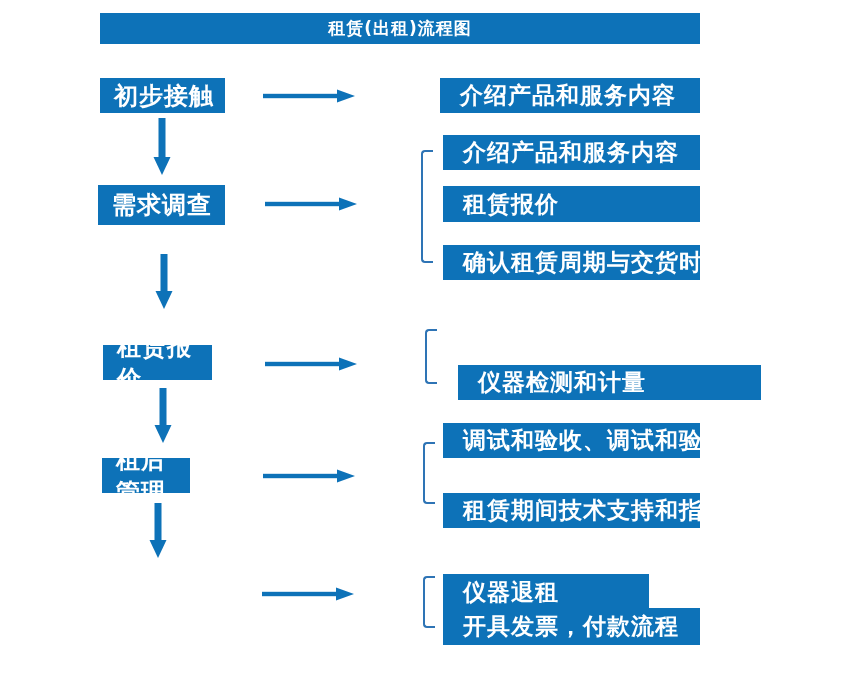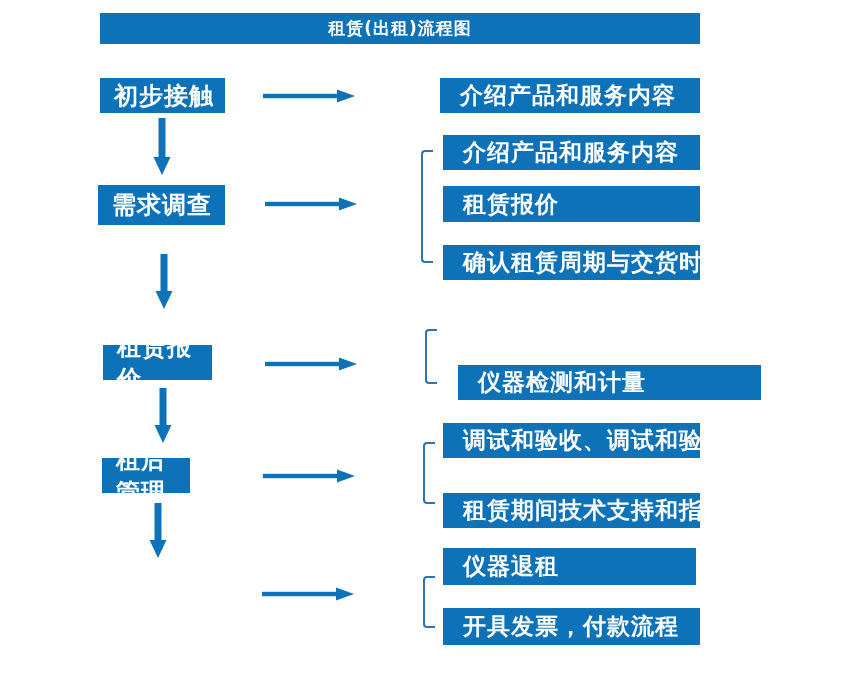--- a/index.html
+++ b/index.html
@@ -126,16 +126,16 @@
 
   <div class="out-box" style="left:443px;top:135px;width:257px;height:35px">介绍产品和服务内容</div>
   <div class="out-box" style="left:443px;top:186px;width:257px;height:36px">租赁报价</div>
   <div class="out-box" style="left:443px;top:245px;width:257px;height:35px">确认租赁周期与交货时间</div>
 
   <div class="out-box" style="left:458px;top:365px;width:303px;height:35px">仪器检测和计量</div>
 
   <div class="out-box" style="left:443px;top:423px;width:257px;height:35px">调试和验收、调试和验收</div>
   <div class="out-box" style="left:443px;top:493px;width:257px;height:35px">租赁期间技术支持和指导</div>
 
-  <div class="out-box" style="left:443px;top:548px;width:253px;height:37px">仪器退租</div>
+  <div class="out-box" style="left:443px;top:574px;width:206px;height:37px">仪器退租</div>
   <div class="out-box" style="left:443px;top:608px;width:257px;height:37px">开具发票，付款流程</div>
 
 </div>
 
 </body></html>

